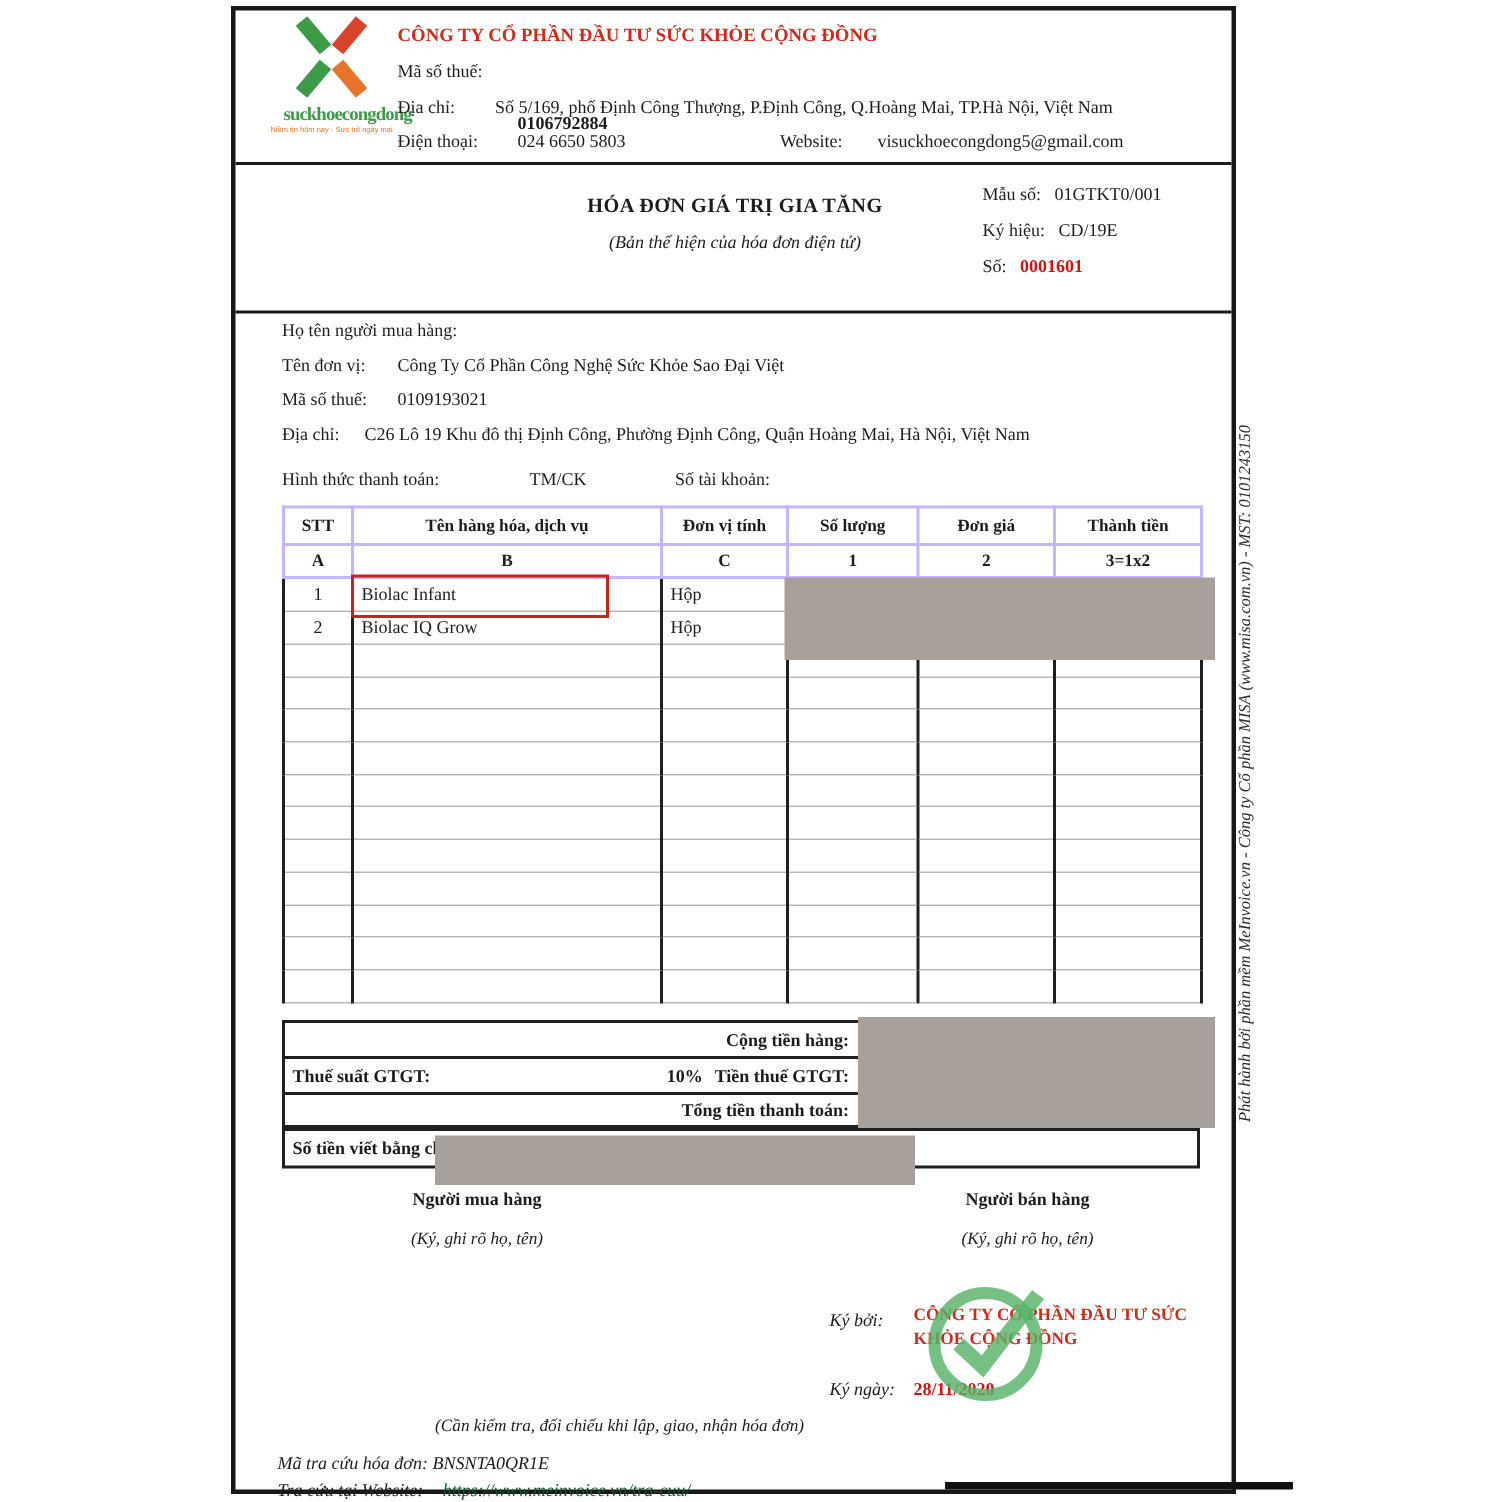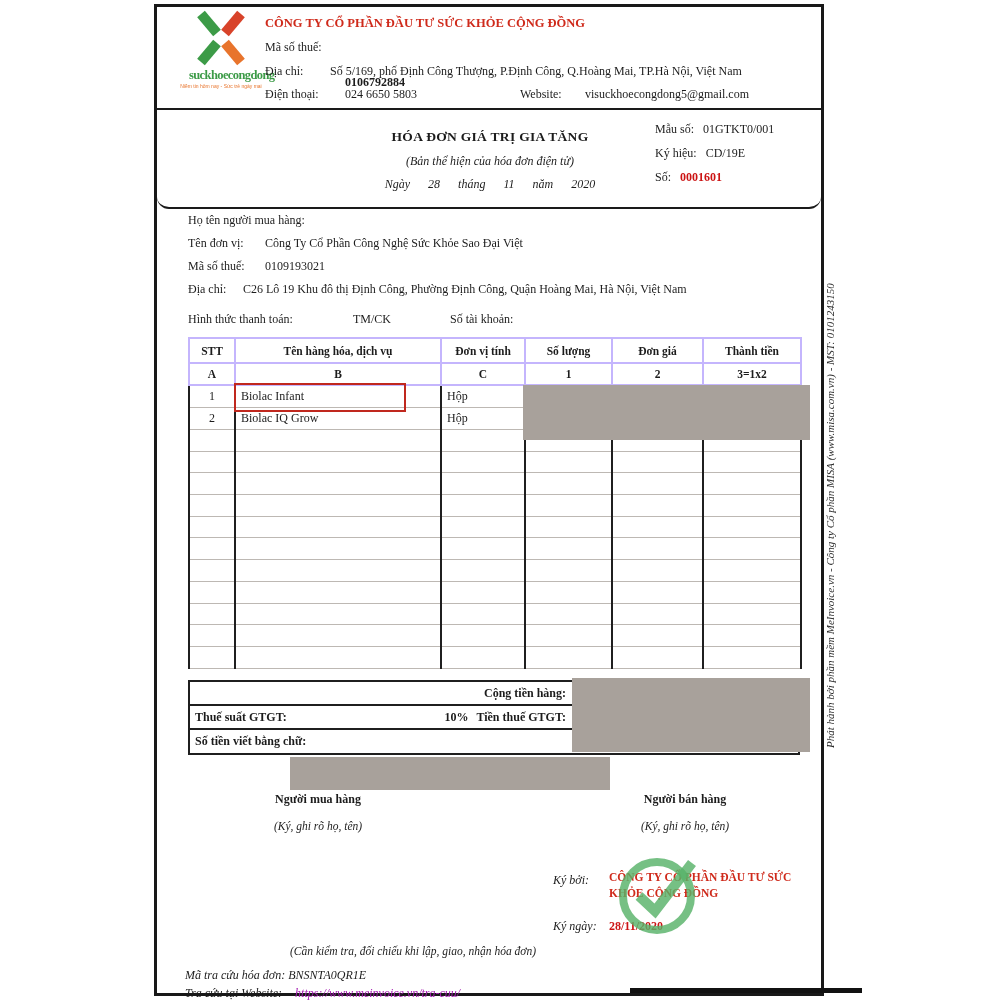--- a/index.html
+++ b/index.html
@@ -10,21 +10,21 @@
   
   .sec-header{position:absolute;left:0;top:0;width:100%;height:101px;border-bottom:2px solid #1a1a1a;}
   .logo{position:absolute;left:11px;top:3px;width:106px;height:92px;text-align:center;}
   .logo-text{font-family:Liberation Serif, serif;font-weight:bold;
              font-size:12.5px;color:#3c9b47;letter-spacing:-0.6px;margin-top:-2px;margin-left:21px;}
   .logo-tagline{font-family:"Liberation Sans",sans-serif;font-size:5px;color:#e8742c;white-space:nowrap;}
   .company-name{position:absolute;left:108px;top:9px;font-weight:bold;font-size:12.5px;color:#cf2a1b;}
   .hrow{position:absolute;font-size:12px;white-space:nowrap;}
   .bold{font-weight:bold;margin-top:35px;}
   
-  .sec-title{position:absolute;left:0;top:101px;width:100%;height:99px;border-bottom:2px solid #1a1a1a;border-radius:12px;}
+  .sec-title{position:absolute;left:0;top:101px;width:100%;height:99px;border-bottom:2px solid #1a1a1a;}
   .title-center{position:absolute;left:133px;top:0;width:400px;text-align:center;}
   .inv-title{margin-top:21px;font-weight:bold;font-size:13.5px;letter-spacing:.3px;}
   .inv-subtitle{margin-top:9px;font-style:italic;font-size:12px;}
   .inv-date{margin-top:8px;font-style:italic;font-size:12px;}
   .inv-date span{margin:0 9px;}
   .inv-meta{position:absolute;left:498px;top:14px;font-size:12px;}
   .inv-meta .mrow{margin-bottom:9px;white-space:nowrap;}
   .mlabel{margin-right:6px;text-align:center;}
   .red{color:#cc1414;}
   
@@ -60,21 +60,21 @@
   
   .dsig-label{position:absolute;font-style:italic;font-size:12px;}
   .dsig-signer{position:absolute;left:452px;top:862px;width:205px;color:#cf2a1b;font-weight:bold;
                font-size:11.5px;line-height:16px;z-index:2;}
   .dsig-date{position:absolute;left:452px;top:912px;color:#cc1414;font-weight:bold;font-size:12px;z-index:2;}
   .check-svg{position:absolute;left:455px;top:839px;z-index:3;}
   
   .foot-note{position:absolute;left:133px;top:938px;width:400px;
              font-style:italic;font-size:11.5px;}
   .foot-row{position:absolute;font-style:italic;font-size:12px;white-space:nowrap;}
-  .link{color:#a21caf;text-decoration:none;font-style:italic;}
+  .link{color:#14532d;text-decoration:none;font-style:italic;}
   
   .misa-note{position:absolute;left:824px;top:252px;height:496px;width:18px;
              writing-mode:vertical-rl;transform:rotate(180deg);
              font-style:italic;font-size:11px;color:#2b2b2b;white-space:nowrap;}
   .bottom-artifact{position:absolute;left:630px;top:988px;width:232px;height:5px;background:#111;}
 </style>
 </head>
 <body>
 
 <div class="canvas">
@@ -105,23 +105,20 @@
         <span style="position:absolute;left:80px;">024 6650 5803</span>
         <span style="position:absolute;left:255px;">Website:</span>
         <span style="position:absolute;left:320px;">visuckhoecongdong5@gmail.com</span>
       </div>
     </div>
 
     <div class="sec-title">
       <div class="title-center">
         <div class="inv-title">HÓA ĐƠN GIÁ TRỊ GIA TĂNG</div>
         <div class="inv-subtitle">(Bản thể hiện của hóa đơn điện tử)</div>
-        <div class="inv-date">
-          <span>Ngày</span><span>28</span><span>tháng</span><span>11</span><span>năm</span><span>2020</span>
-        </div>
       </div>
       <div class="inv-meta">
         <div class="mrow">
           <span class="mlabel">Mẫu số:</span>
           <span>01GTKT0/001</span>
         </div>
         <div class="mrow">
           <span class="mlabel">Ký hiệu:</span>
           <span>CD/19E</span>
         </div>
@@ -293,20 +290,24 @@
         <div class="lcell">Cộng tiền hàng:</div>
         <div class="rcell"></div>
       </div>
       <div class="trow">
         <div class="lcell split">
           <span>Thuế suất GTGT:</span>
           <span class="rgroup"><span>10%</span><span>Tiền thuế GTGT:</span></span>
         </div>
         <div class="rcell"></div>
       </div>
+      <div class="trow last">
+        <div class="lcell">Tổng tiền thanh toán:</div>
+        <div class="rcell"></div>
+      </div>
       <div class="words-row">
         <span>Số tiền viết bằng chữ:</span>
       </div>
     </div>
 
     <div class="redact" style="left:366px;top:378px;width:287px;height:55px;"></div>
     <div class="redact" style="left:415px;top:671px;width:238px;height:74px;"></div>
     <div class="redact" style="left:133px;top:750px;width:320px;height:33px;"></div>
     <div class="hlbox" style="left:77px;top:376px;width:168px;height:25px;"></div>
 

